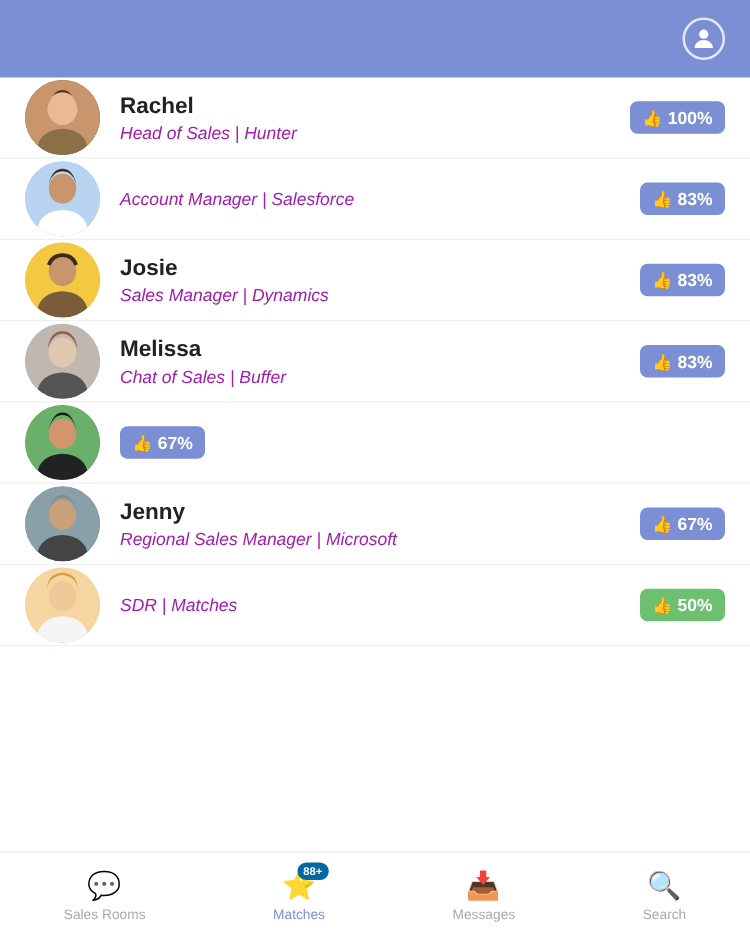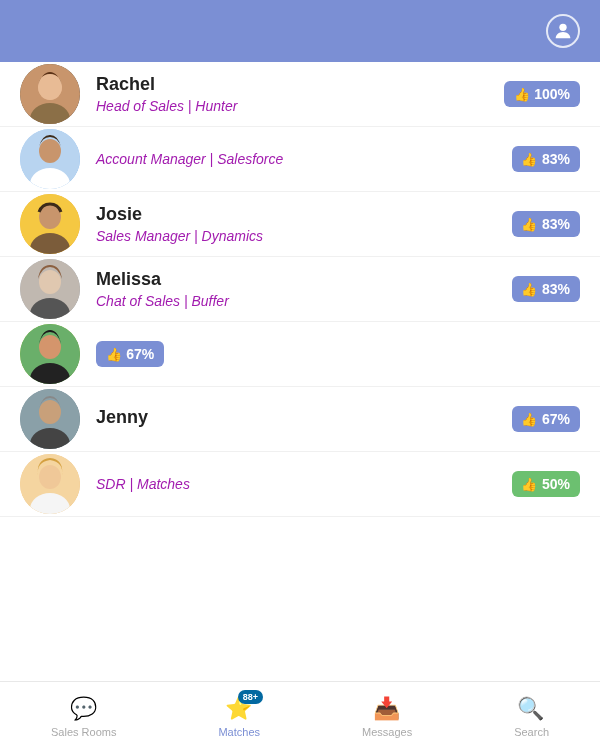--- a/index.html
+++ b/index.html
@@ -255,20 +255,21 @@
     <div class="match-avatar avatar-george">
       <svg viewBox="0 0 60 60" width="60" height="60">
     <circle cx="30" cy="30" r="30" fill="#8aA0A8"></circle>
     <ellipse cx="30" cy="23" rx="11" ry="12" fill="#c8a07a"></ellipse>
     <ellipse cx="30" cy="55" rx="20" ry="16" fill="#444"></ellipse>
     <path d="M19 20 Q22 9 30 9 Q38 9 41 20 Q38 7 30 7 Q22 7 19 20Z" fill="#888"></path>
   </svg>
     </div>
     <div class="match-info">
       <div class="match-name">Jenny</div>
+      <div class="match-role">Regional Sales Manager | Microsoft</div>
     </div>
     <div class="match-score">
       <span class="thumb-icon">👍</span>
       <span>67%</span>
     </div>
   </div>
     <div class="match-item">
     <div class="match-avatar avatar-sarah">
       <svg viewBox="0 0 60 60" width="60" height="60">
     <circle cx="30" cy="30" r="30" fill="#f5d5a0"></circle>

